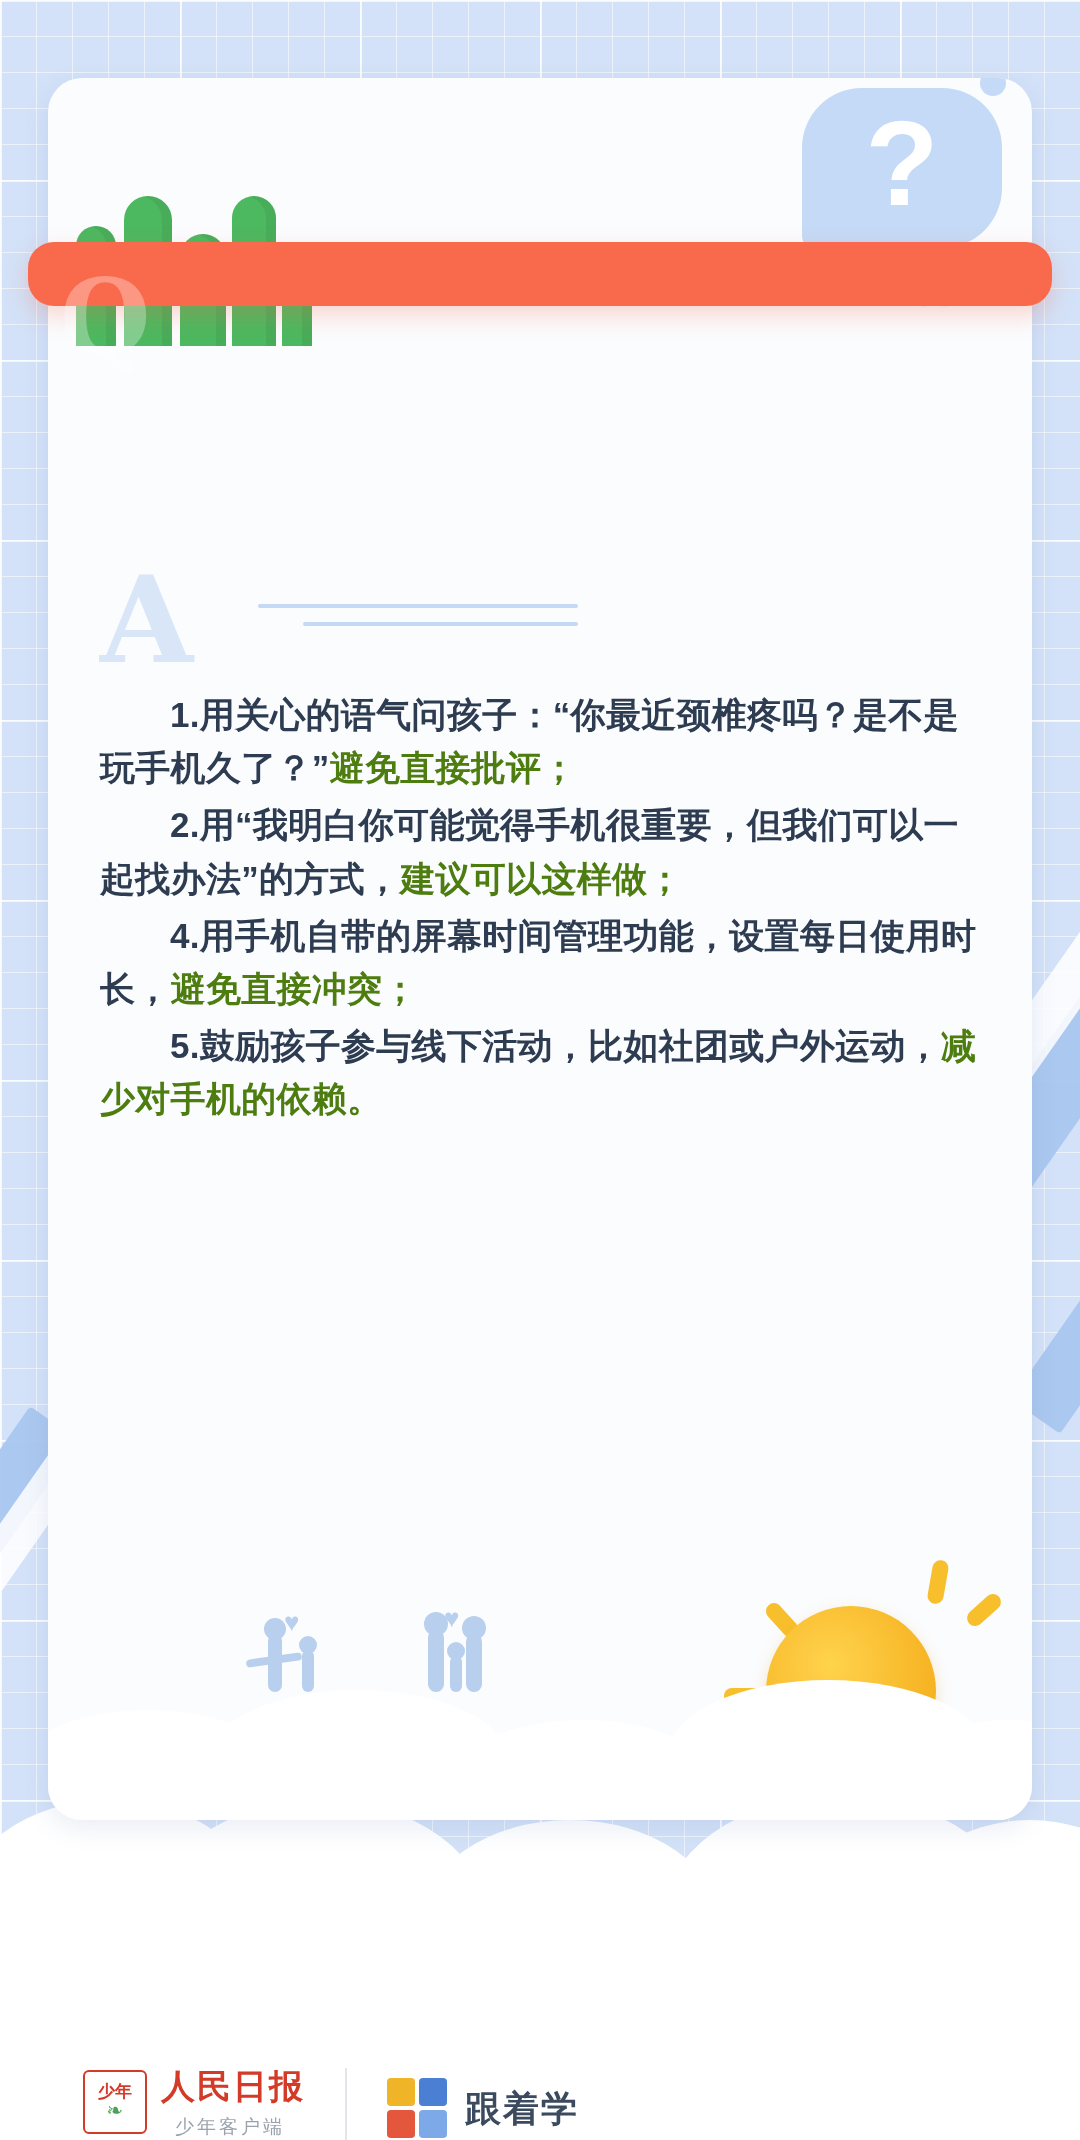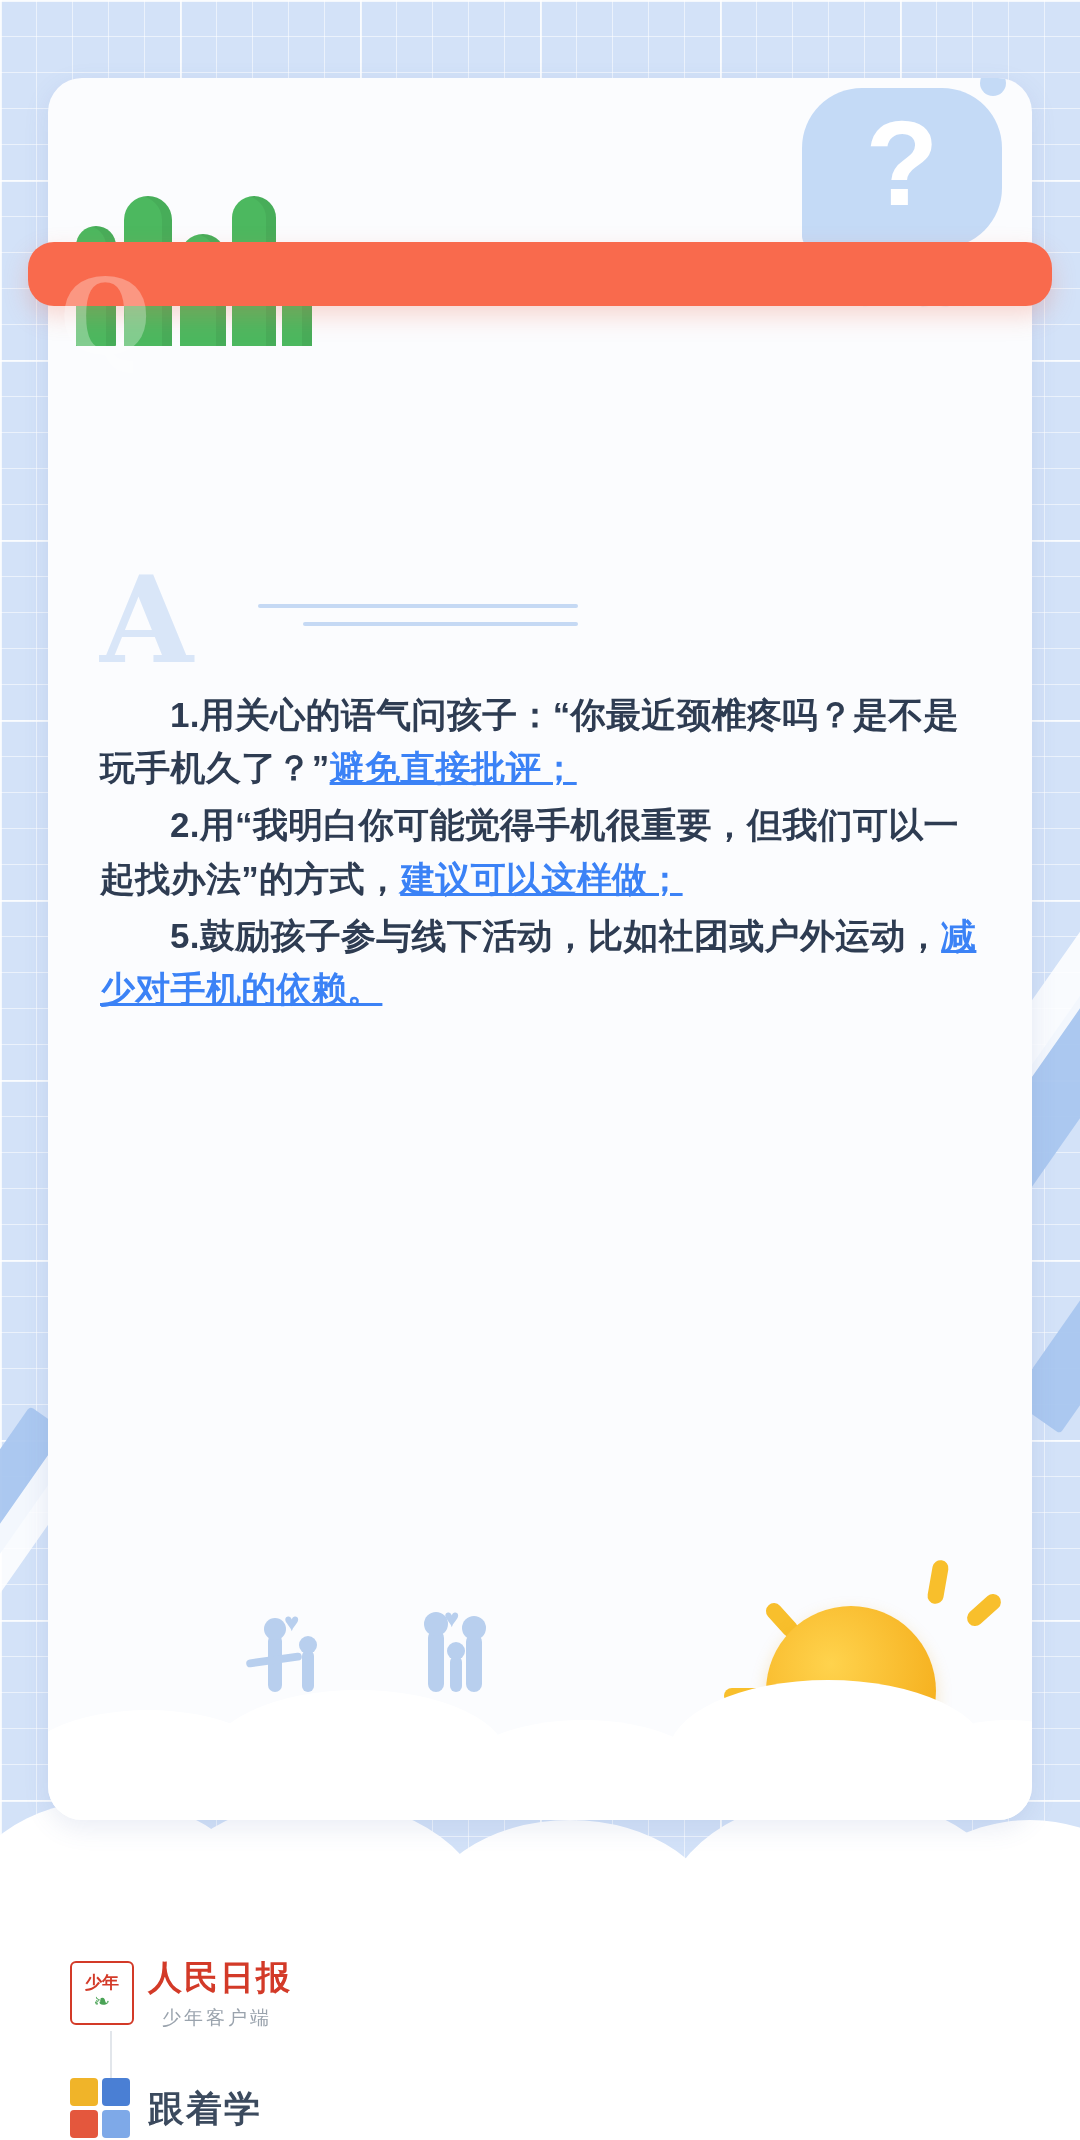--- a/index.html
+++ b/index.html
@@ -206,21 +206,21 @@
     top: 140px;
     width: 984px;
     padding: 0 52px;
     font-size: 35px;
     line-height: 1.52;
     color: #2e3c52;
     font-weight: 700;
     letter-spacing: .3px;
   }
   .answer p { text-indent: 2em; margin-bottom: 4px; }
-  .hl { color: #3b82f6; text-decoration: underline; }
+  .hl { color: #4d7c0f; }
 
   
   .illus {
     position: absolute;
     left: 0;
     bottom: 0;
     width: 984px;
     height: 230px;
   }
   .family {
@@ -299,27 +299,26 @@
   .white-base {
     position: absolute;
     left: 0; right: 0; bottom: 0;
     height: 185px;
     background: #ffffff;
   }
 
   
   .footer {
     position: absolute;
-    left: 0; right: 0; bottom: 0;
+    left: 13px; right: 0; bottom: 0;
     height: 185px;
     background: #ffffff;
     display: flex;
-    align-items: flex-start;
+    align-items: flex-end;
     padding: 0 70px;
-    flex-direction: column;
   }
   .logo-a {
     display: flex;
     align-items: center;
     gap: 14px;
   }
   .logo-badge {
     width: 64px; height: 64px;
     border: 2px solid #d33a28;
     border-radius: 6px;
@@ -414,20 +413,23 @@
     </div>
 
     <div class="answer">
       <p>
         <span>1.用关心的语气问孩子：“你最近颈椎疼吗？是不是玩手机久了？”</span><span class="hl">避免直接批评；</span>
       </p>
       <p>
         <span>2.用“我明白你可能觉得手机很重要，但我们可以一起找办法”的方式，</span><span class="hl">建议可以这样做；</span>
       </p>
       <p>
+        <span>4.用手机自带的屏幕时间管理功能，设置每日使用时长，</span><span class="hl">避免直接冲突；</span>
+      </p>
+      <p>
         <span>5.鼓励孩子参与线下活动，比如社团或户外运动，</span><span class="hl">减少对手机的依赖。</span>
       </p>
     </div>
   </div>
 
   <div class="illus">
     <div class="ground"></div>
     <div class="ground2"></div>
 
     <div class="family">

